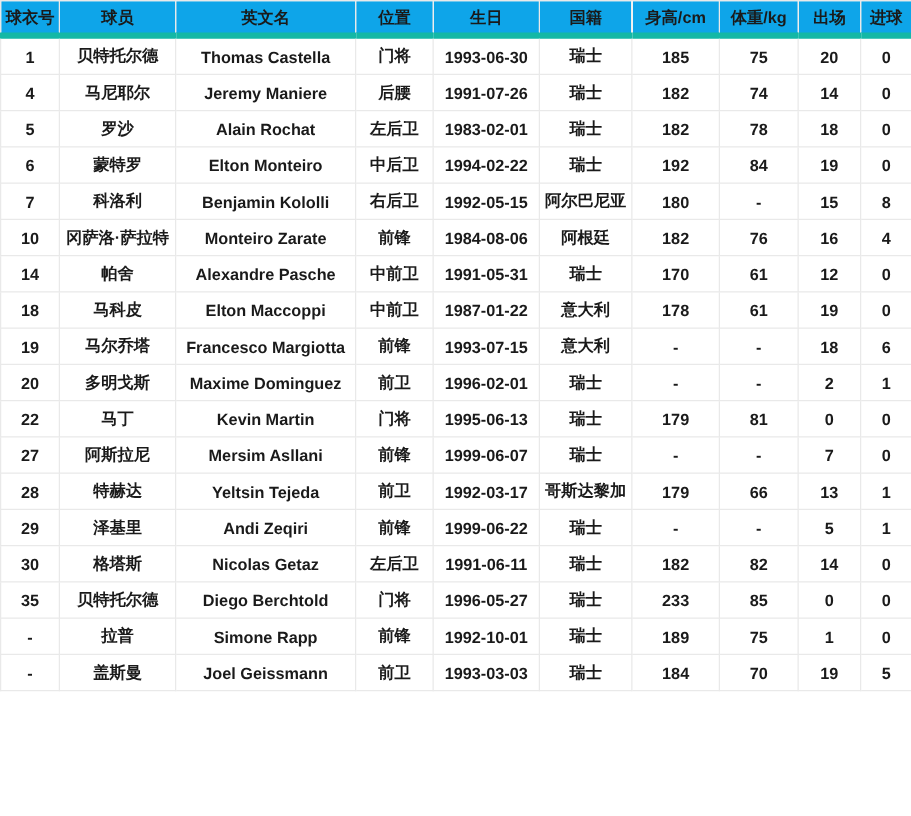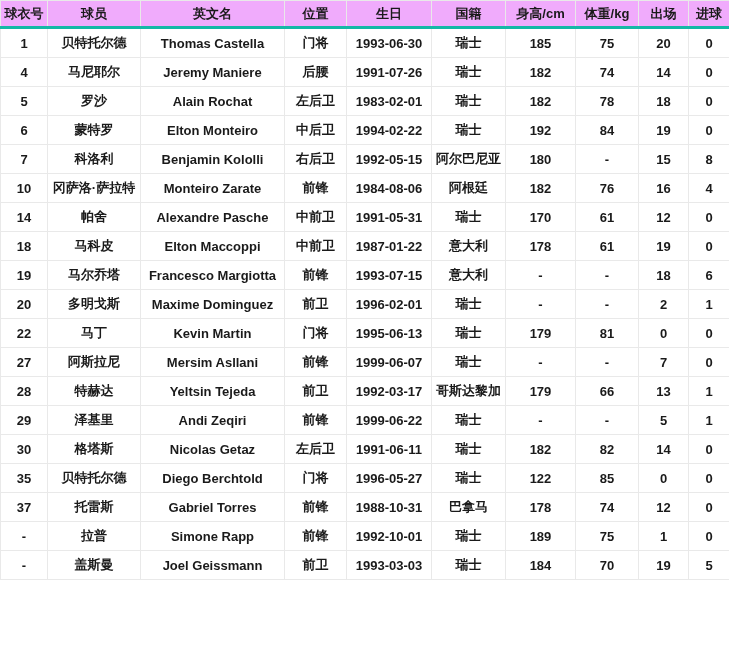--- a/index.html
+++ b/index.html
@@ -25,22 +25,22 @@
     vertical-align: middle;
     font-weight: bold;
     font-size: 13px;
     color: #1a1a1a;
     padding: 0 2px;
     overflow: hidden;
     white-space: nowrap;
   }
   table.roster th {
     height: 25px;
-    background: #f0abfc;
-    border-bottom: 3px solid #14b8a6;
+    background: #0ea5e9;
+    border-bottom: 5px solid #14b8a6;
   }
   table.roster td {
     height: 28px;
     background: #ffffff;
   }
 </style>
 </head>
 <body>
 
 <table class="roster">
@@ -251,35 +251,23 @@
         <td>14</td>
         <td>0</td>
       </tr>
       <tr>
         <td>35</td>
         <td>贝特托尔德</td>
         <td>Diego Berchtold</td>
         <td>门将</td>
         <td>1996-05-27</td>
         <td>瑞士</td>
-        <td>122</td>
+        <td>233</td>
         <td>85</td>
         <td>0</td>
-        <td>0</td>
-      </tr>
-      <tr>
-        <td>37</td>
-        <td>托雷斯</td>
-        <td>Gabriel Torres</td>
-        <td>前锋</td>
-        <td>1988-10-31</td>
-        <td>巴拿马</td>
-        <td>178</td>
-        <td>74</td>
-        <td>12</td>
         <td>0</td>
       </tr>
       <tr>
         <td>-</td>
         <td>拉普</td>
         <td>Simone Rapp</td>
         <td>前锋</td>
         <td>1992-10-01</td>
         <td>瑞士</td>
         <td>189</td>

